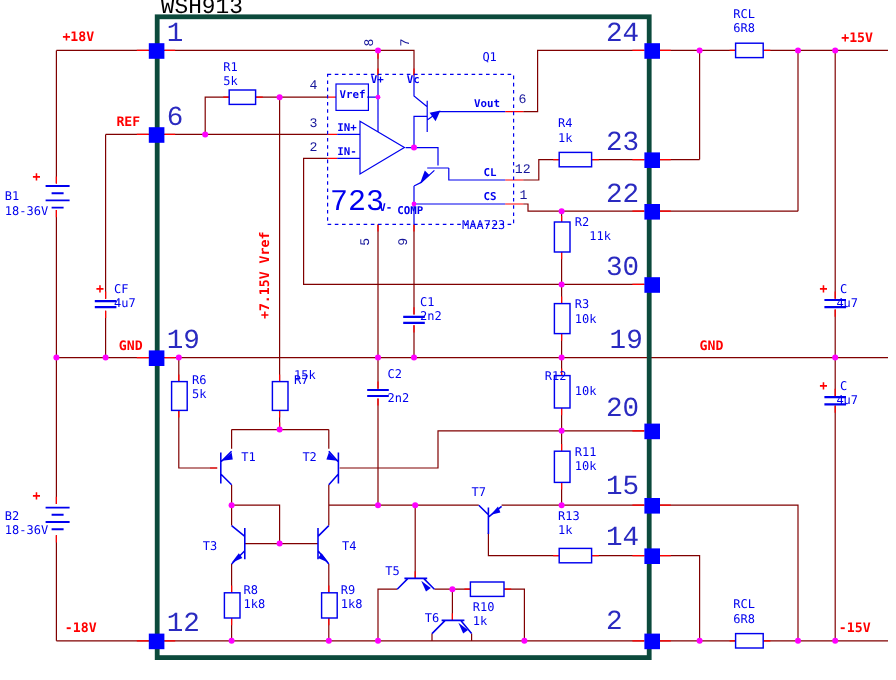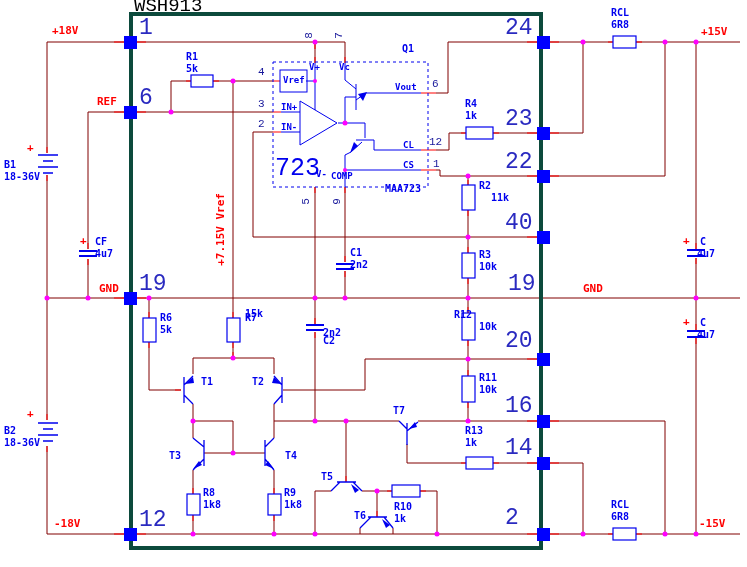--- a/index.html
+++ b/index.html
@@ -1,21 +1,21 @@
 <!DOCTYPE html>
 <html><head>
 <meta charset="utf-8">
 <style>
   html,body{margin:0;padding:0;background:#fff;}
   .sch{position:relative;width:747px;height:567px;background:#ffffff;overflow:hidden;
        font-family:"DejaVu Sans Mono",monospace;}
   .sch svg{position:absolute;left:0;top:0;}
   .sch span{position:absolute;white-space:nowrap;line-height:1;display:block;}
   .t1{font-family:"Liberation Mono",monospace;font-size:19px;color:#000;}
-  .lbl{font-size:10px;font-weight:bold;color:#0000ee;}
+  .lbl{font-size:10px;font-weight:normal;color:#0000ee;}
   .net{font-size:11px;font-weight:bold;color:#ff0000;}
   .pin{font-family:"Liberation Mono",monospace;font-size:23px;color:#2a2ac0;}
   .icp{font-size:9px;font-weight:bold;color:#0000ee;}
   .icn{font-family:"Liberation Mono",monospace;font-size:11px;color:#16169a;}
   .big{font-family:"Liberation Mono",monospace;font-size:25px;color:#0000ee;}
   .vtext{writing-mode:vertical-rl;transform:rotate(180deg);}
   .rot{transform:rotate(-90deg);transform-origin:center center;}
 </style>
 </head>
 <body>
@@ -204,21 +204,21 @@
 <span class="lbl" style="left:95px;top:237px">CF</span>
 <span class="lbl" style="left:95px;top:249px">4u7</span>
 <span class="net" style="left:683px;top:235px">+</span>
 <span class="lbl" style="left:700px;top:237px">C</span>
 <span class="lbl" style="left:697px;top:249px">4u7</span>
 <span class="net" style="left:683px;top:316px">+</span>
 <span class="lbl" style="left:700px;top:318px">C</span>
 <span class="lbl" style="left:697px;top:330px">4u7</span>
 <span class="lbl" style="left:350px;top:248px">C1</span>
 <span class="lbl" style="left:350px;top:260px">2n2</span>
-<span class="lbl" style="left:323px;top:336px">C2</span>
+<span class="lbl" style="left:323px;top:308px">C2</span>
 <span class="lbl" style="left:323px;top:328px">2n2</span>
 
 <span class="lbl" style="left:186px;top:52px">R1</span>
 <span class="lbl" style="left:186px;top:64px">5k</span>
 <span class="lbl" style="left:160px;top:313px">R6</span>
 <span class="lbl" style="left:160px;top:325px">5k</span>
 <span class="lbl" style="left:245px;top:313px">R7</span>
 <span class="lbl" style="left:245px;top:309px">15k</span>
 <span class="lbl" style="left:203px;top:488px">R8</span>
 <span class="lbl" style="left:203px;top:500px">1k8</span>
@@ -275,20 +275,20 @@
 <span class="icn" style="left:429px;top:137px">12</span>
 <span class="icn" style="left:433px;top:159px">1</span>
 
 <span class="pin" style="left:139px;top:17px">1</span>
 <span class="pin" style="left:139px;top:87px">6</span>
 <span class="pin" style="left:139px;top:273px">19</span>
 <span class="pin" style="left:139px;top:509px">12</span>
 <span class="pin" style="left:505px;top:17px">24</span>
 <span class="pin" style="left:505px;top:108px">23</span>
 <span class="pin" style="left:505px;top:151px">22</span>
-<span class="pin" style="left:505px;top:212px">40</span>
+<span class="pin" style="left:505px;top:212px">30</span>
 <span class="pin" style="left:508px;top:273px">19</span>
 <span class="pin" style="left:505px;top:330px">20</span>
-<span class="pin" style="left:505px;top:395px">16</span>
+<span class="pin" style="left:505px;top:395px">15</span>
 <span class="pin" style="left:505px;top:437px">14</span>
 <span class="pin" style="left:505px;top:507px">2</span>
 
 </div>
 
 </body></html>

